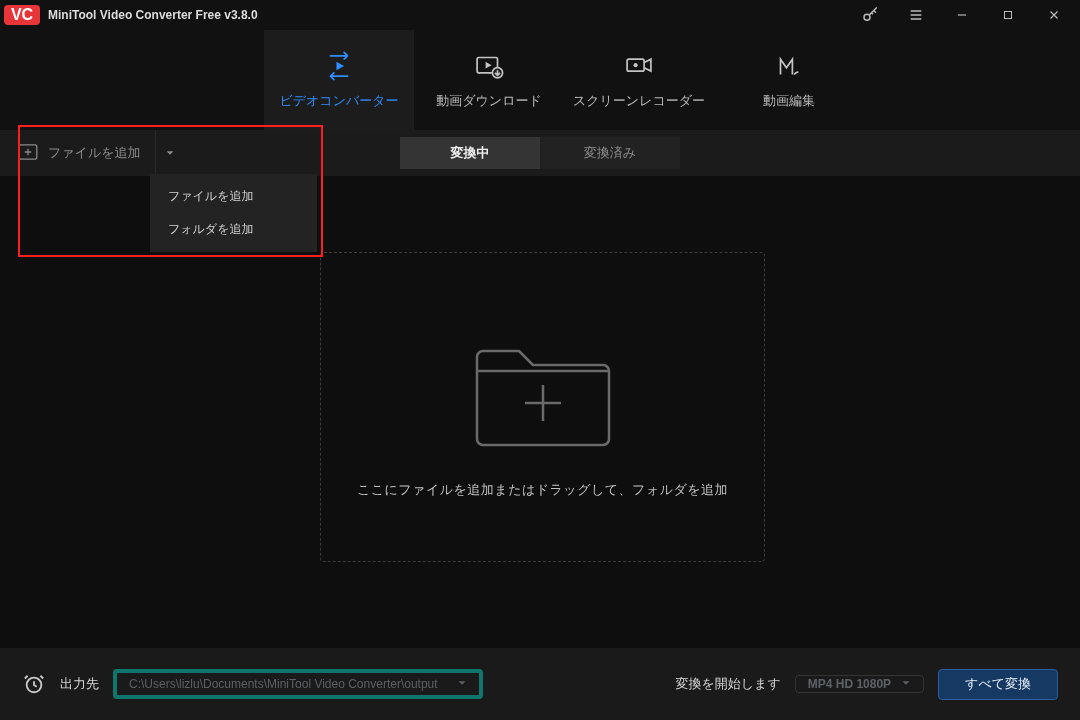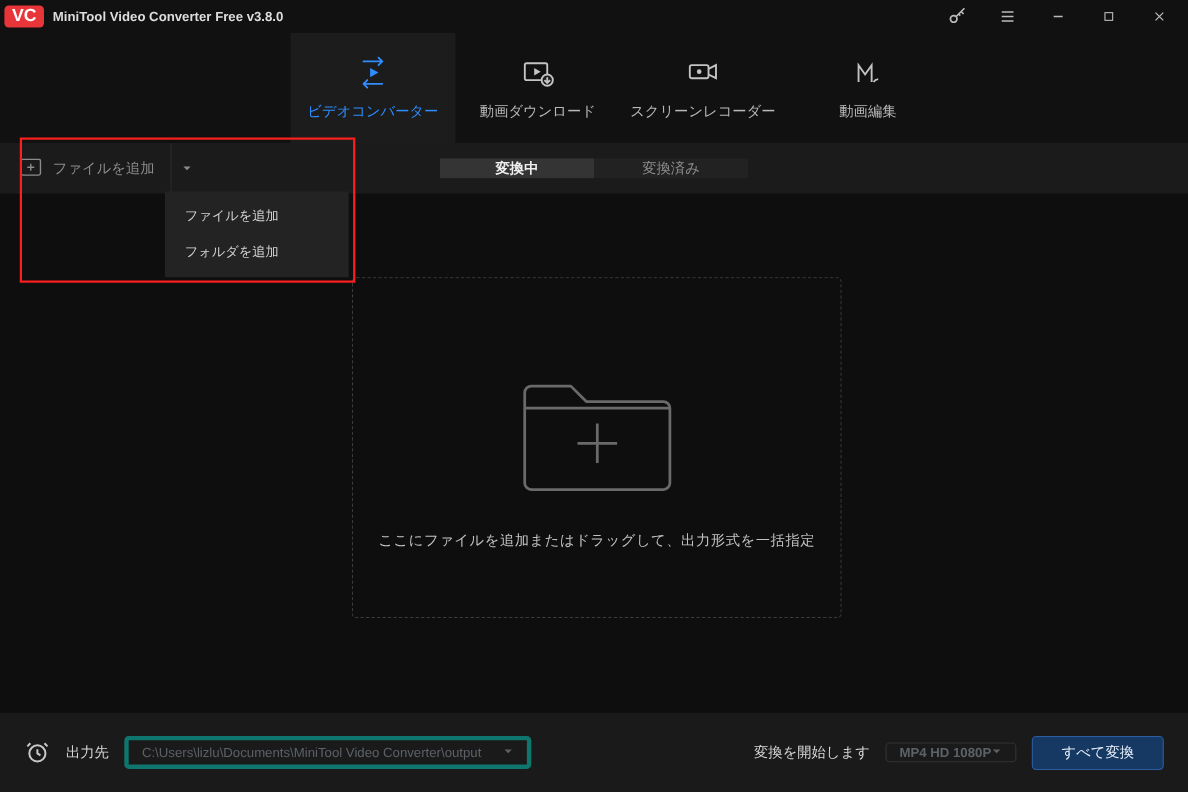--- a/index.html
+++ b/index.html
@@ -46,21 +46,21 @@
   .add-file-btn {
     display: flex; align-items: center; height: 46px; padding: 0 14px 0 18px;
     color: #8b8b8b; font-size: 13px; gap: 10px;
   }
   .add-file-chevron {
     width: 30px; height: 46px; display: flex; align-items: center; justify-content: center;
     border-left: 1px solid #2a2a2a; color: #8b8b8b;
   }
   .status-tabs {
     position: absolute; left: 50%; transform: translateX(-50%);
-    display: flex; height: 32px; align-items: center;
+    display: flex; height: 32px;
   }
   .status-tab {
     width: 140px; display: flex; align-items: center; justify-content: center;
     background: #222; color: #8d8d8d; font-size: 13px;
   }
   .status-tab.active { background: #343434; color: #eee; font-weight: 600; }
 
   
   .red-highlight {
     position: absolute; border: 2px solid #ff1e1e; pointer-events: none;
@@ -95,21 +95,21 @@
   .out-label { color: #d6d6d6; }
   .out-path {
     display: flex; align-items: center; height: 30px; padding: 0 12px;
     border: 4px solid #0f766e; border-radius: 4px; color: #5c6167; font-size: 12px;
     min-width: 370px; gap: 10px; justify-content: space-between;
   }
   .bottom-spacer { flex: 1 1 auto; }
   .fmt-select {
     display: flex; align-items: center; height: 18px; padding: 0 12px;
     border: 1px solid #333; border-radius: 4px; color: #5d6268; font-size: 12px;
-    font-weight: 600;
+    gap: 10px; font-weight: 600;
   }
   .convert-all {
     height: 31px; padding: 0 26px; border: 1px solid #2a5ea0; border-radius: 4px;
     background: #163963; color: #e9f1fb; font-size: 13px; display: flex; align-items: center;
   }
   .clock-ico { width: 24px; height: 24px; display:flex; align-items:center; justify-content:center; }
 </style>
 </head>
 <body>
 
@@ -214,21 +214,21 @@
 
 <div class="stage">
   <div class="dropzone">
     <span>
       <svg width="160" height="140" viewBox="0 0 160 140" fill="none" stroke="#6a6a6a" stroke-width="2.5" stroke-linejoin="round">
         <path d="M14 42 v82 a6 6 0 0 0 6 6 h120 a6 6 0 0 0 6 -6 v-68 a6 6 0 0 0 -6 -6 h-70 l-14 -14 h-36 a6 6 0 0 0 -6 6 z"></path>
         <path d="M14 56 h132"></path>
         <path d="M80 70 v36 M62 88 h36"></path>
       </svg>
     </span>
-    <div class="dropzone-text">ここにファイルを追加またはドラッグして、出力形式を一括指定</div>
+    <div class="dropzone-text">ここにファイルを追加またはドラッグして、フォルダを追加</div>
   </div>
 </div>
 
 <div class="dropdown">
   <div class="dropdown-item">ファイルを追加</div>
   <div class="dropdown-item">フォルダを追加</div>
 </div>
 
 <div class="red-highlight"></div>
 

